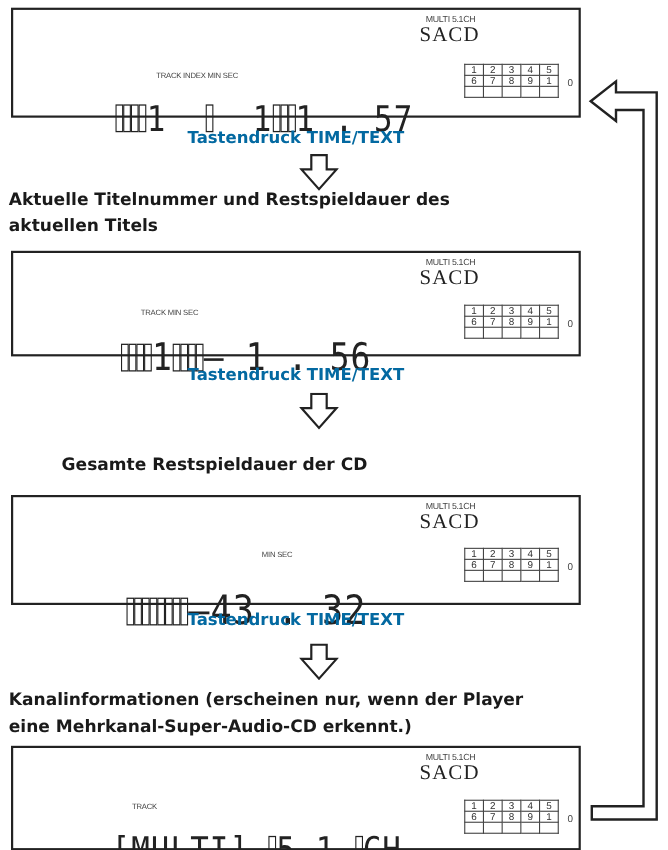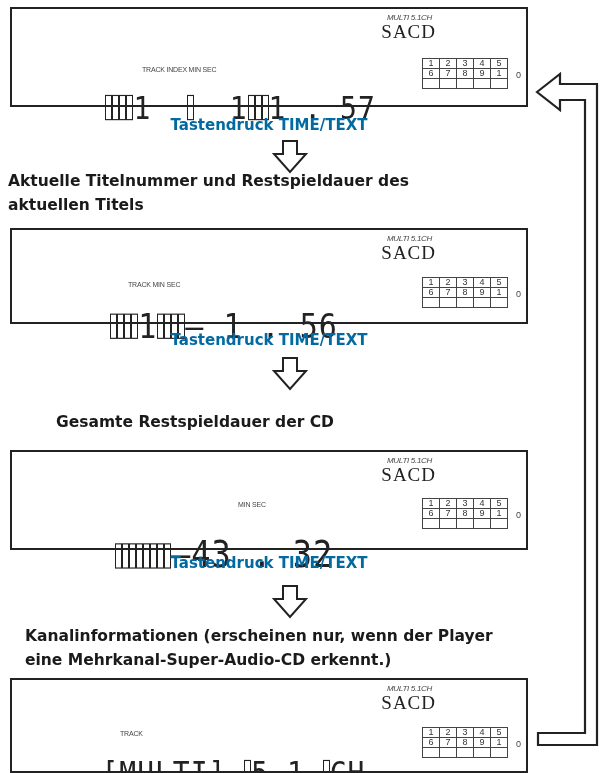--- a/index.html
+++ b/index.html
@@ -1,21 +1,21 @@
 <!DOCTYPE html>
 <html><head>
 <meta charset="utf-8">
 <style>
   html, body { margin:0; padding:0; background:#ffffff; }
   body { width:607px; height:773px; position:relative; overflow:hidden; font-family:"DejaVu Sans", sans-serif; color:#1a1a1a; }
   .lcd { position:absolute; left:10px; width:518px; border:2px solid #222; box-sizing:border-box; background:#fff; }
   .lcd .small-lbl { position:absolute; font-family:"Liberation Sans", sans-serif; font-size:7px; letter-spacing:-0.2px; color:#444; }
   .lcd .digits { position:absolute; left:22px; font-family:"DejaVu Sans Mono", monospace; font-weight:normal; font-size:30px; letter-spacing:1px; color:#222; transform:scaleY(1.15); transform-origin:left bottom; white-space:pre; line-height:1; }
   .lcd .seg { display:inline-block; width:7px; height:22px; border:1px solid #222; box-sizing:border-box; margin-right:0; vertical-align:-1px; }
-  .lcd .multi { position:absolute; right:94px; top:4px; font-family:"Liberation Sans", sans-serif; font-size:8px; color:#444; letter-spacing:-0.3px;font-style:italic; }
+  .lcd .multi { position:absolute; right:94px; top:4px; font-family:"Liberation Sans", sans-serif; font-size:8px; color:#444; letter-spacing:-0.3px; }
   .lcd .sacd { position:absolute; right:90px; top:12px; font-family:Liberation Serif, serif; font-size:19px; color:#222; letter-spacing:1px; }
   .lcd table.ch { position:absolute; right:18px; border-collapse:collapse; }
   .lcd table.ch td { width:16px; height:9px; border:1px solid #444; font-family:"Liberation Sans", sans-serif; font-size:9px; line-height:9px; text-align:center; padding:0; color:#333; }
   .lcd .tail0 { position:absolute; right:5px; font-family:"Liberation Sans", sans-serif; font-size:9px; color:#444; }
   .caption { position:absolute; left:10px; width:518px; text-align:center; font-family:"DejaVu Sans", sans-serif; font-weight:bold; font-size:15px; color:#0369a1; }
   .heading { position:absolute; left:8px; width:560px; font-family:"DejaVu Sans", sans-serif; font-weight:bold; font-size:15.5px; line-height:24px; color:#1a1a1a; }
   .down-arrow { position:absolute; left:272px; width:36px; height:34px; }
   .loop { position:absolute; left:0; top:0; width:607px; height:773px; pointer-events:none; }
 </style>
 </head>
@@ -136,21 +136,21 @@
   </tbody>
     </table>
   <span class="tail0" style="top:58px;">0</span>
 </div>
 <div class="caption" style="top:554px;">Tastendruck TIME/TEXT</div>
 
 <svg class="down-arrow" viewBox="0 0 36 34" style="top:585px;">
   <path d="M11 1 H25 V14 H34 L18 32 L2 14 H11 Z" fill="#fff" stroke="#222" stroke-width="2"></path>
 </svg>
 
-<div class="heading" style="top:624px;width:500px;margin-left:17px;">Kanalinformationen (erscheinen nur, wenn der Player eine Mehrkanal-Super-Audio-CD erkennt.)</div>
+<div class="heading" style="top:624px;width:500px;">Kanalinformationen (erscheinen nur, wenn der Player eine Mehrkanal-Super-Audio-CD erkennt.)</div>
 <div class="lcd" style="top:678px;height:95px;">
   <span class="small-lbl" style="left:108px;top:50px;">TRACK</span>
   <div class="digits" style="top:58px;font-size:28px;left:18px;">
     <span>[MULTI]</span> <span class="seg"></span><span>5.1</span> <span class="seg"></span><span>CH</span>
   </div>
   <span class="multi">MULTI 5.1CH</span>
   <span class="sacd">SACD</span>
   <table class="ch" style="top:47px;">
     <tbody>
         <tr>

